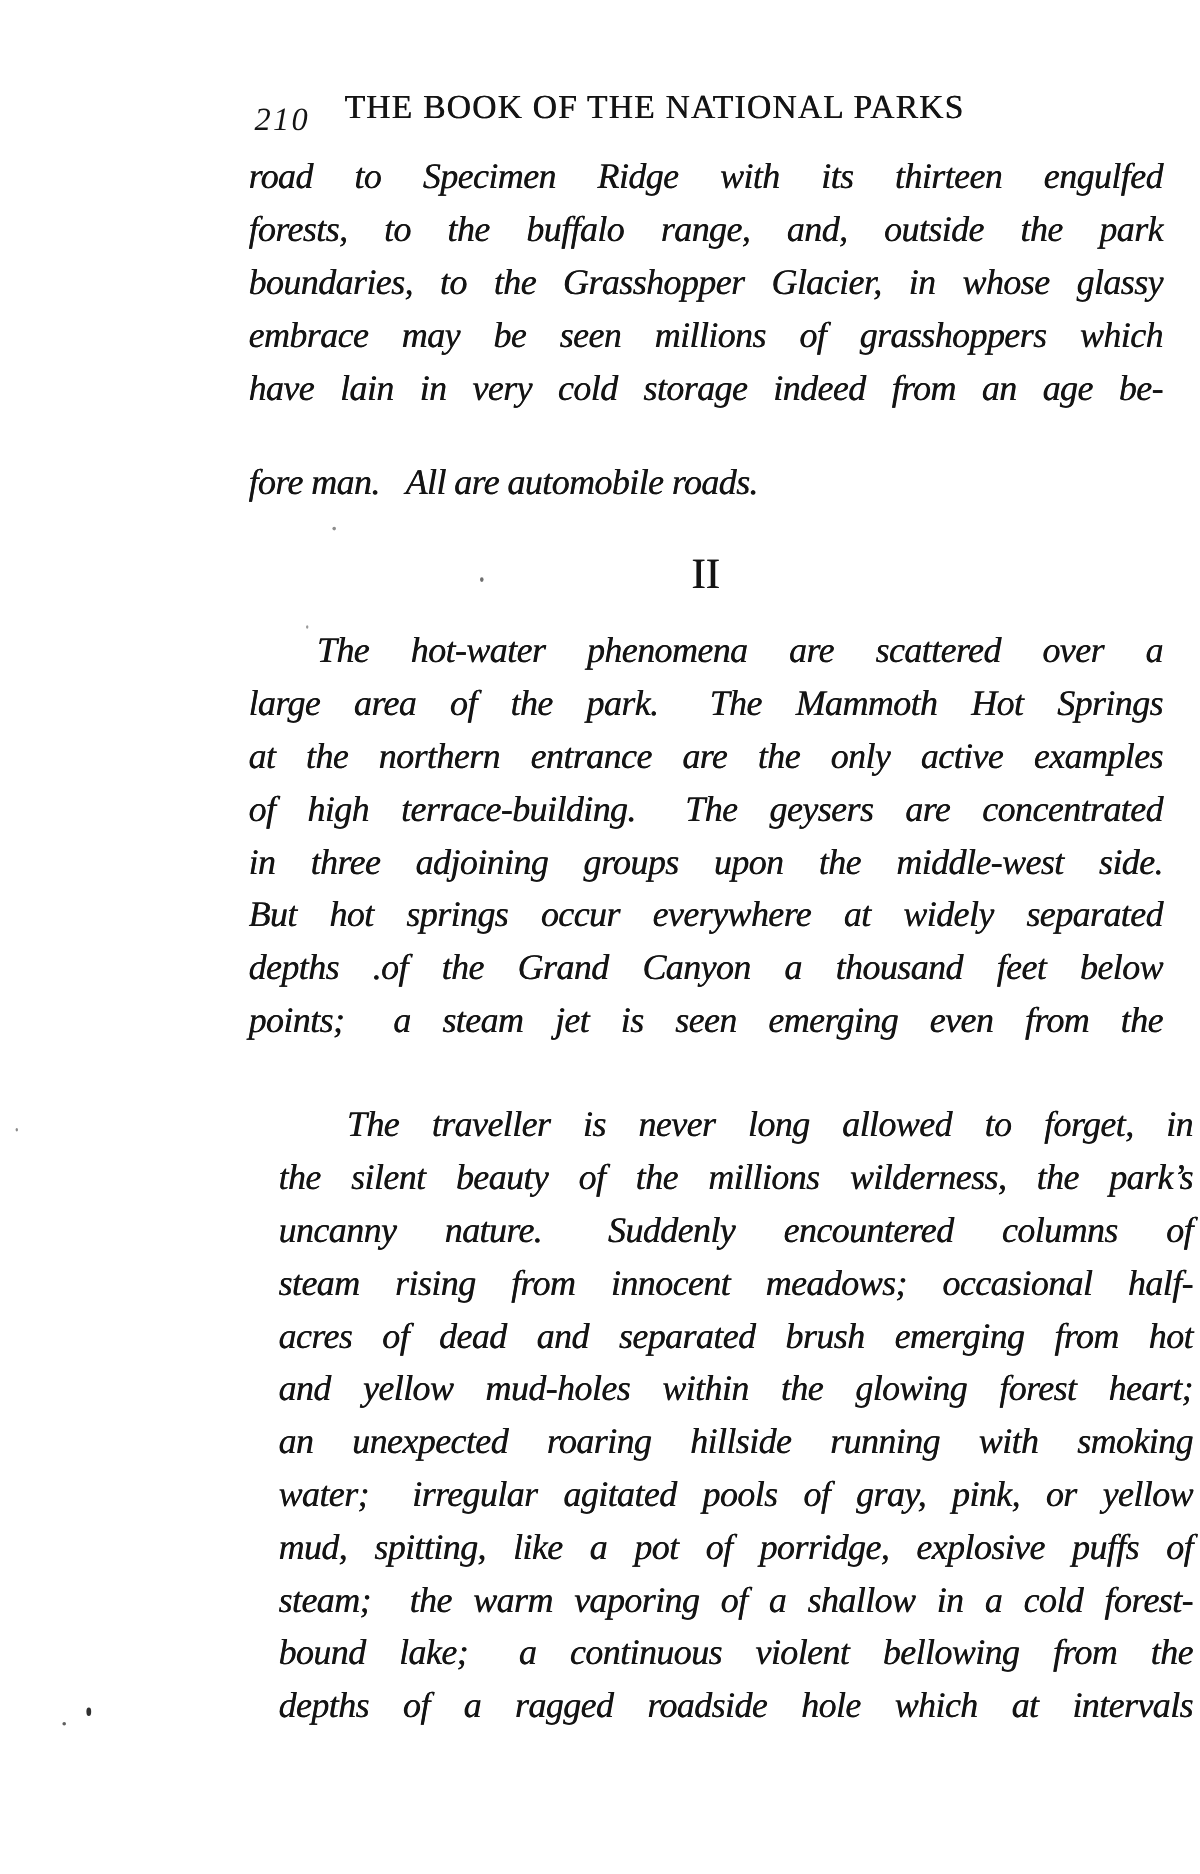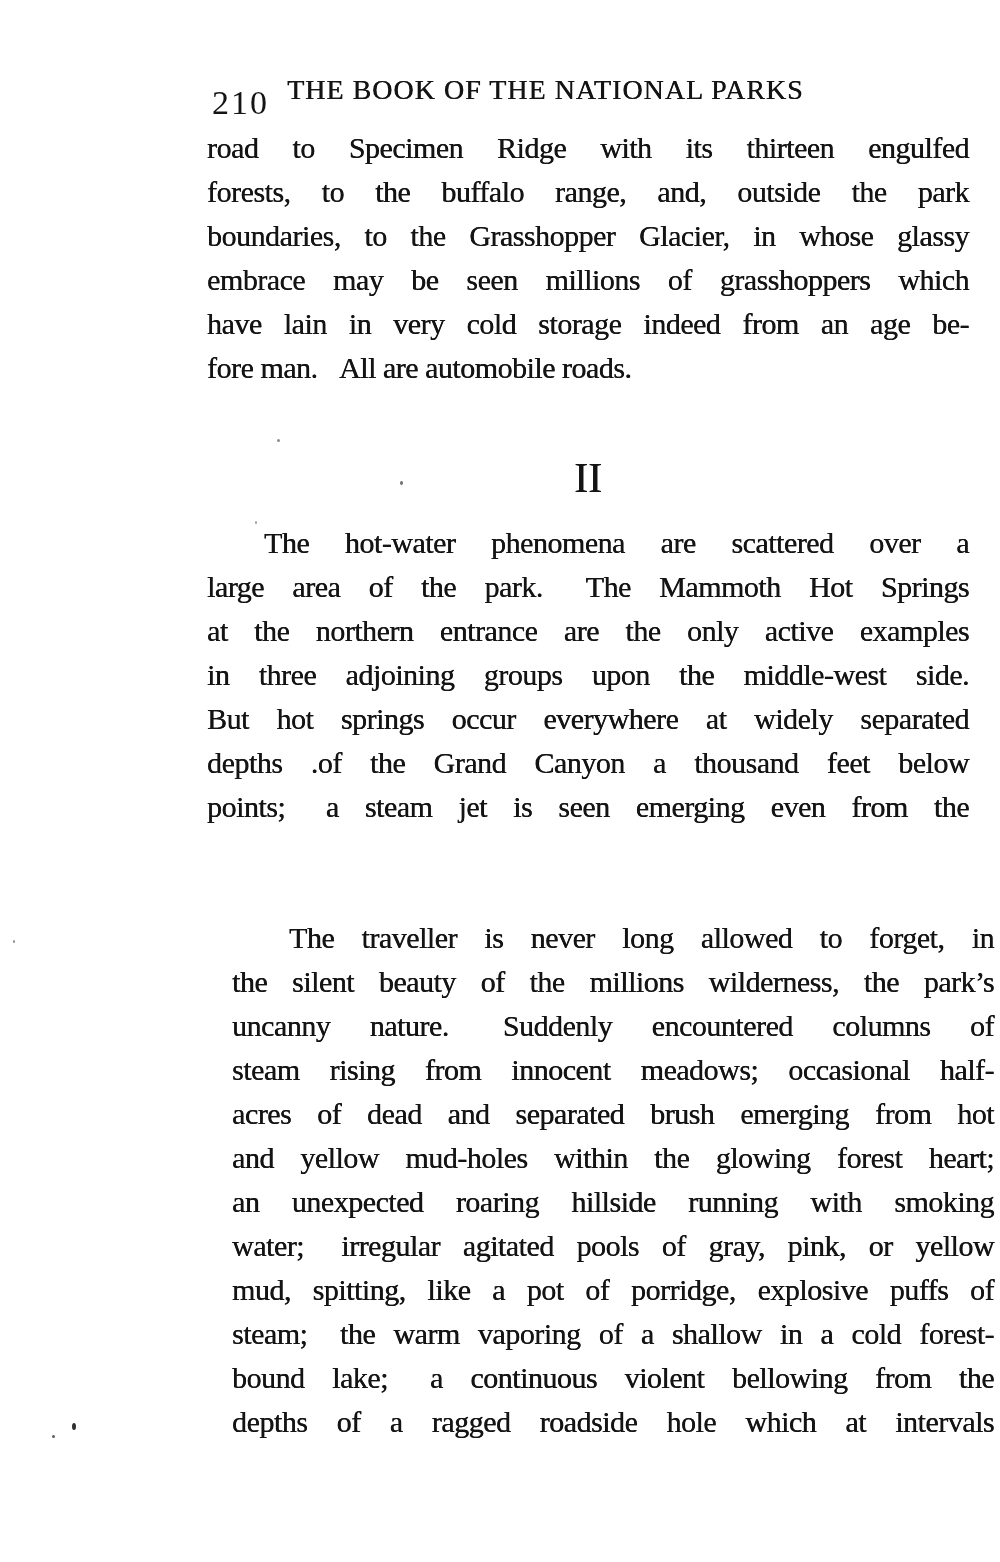--- a/index.html
+++ b/index.html
@@ -23,63 +23,66 @@
     position: absolute;
     top: 74px;
     left: 0;
     width: 100%;
     height: 44px;
   }
   .page-number {
     position: absolute;
     left: 5px;
     top: 10px;
-    font-size: 34px;
+    font-size: 27px;
     letter-spacing: 2px;
+    font-style: italic;
   }
   .header-title {
     position: absolute;
     left: 80px;
     top: 0;
     font-size: 28px;
     letter-spacing: 1px;
     white-space: nowrap;
     text-shadow: 0.4px 0 0 currentColor;
   }
   .para {
     position: absolute;
     left: 0;
     width: 762px;
     font-size: 30px;
     line-height: 44px;
     letter-spacing: -0.5px;
     text-shadow: 0.35px 0 0 currentColor;
+    font-style: italic;
   }
   .para-1 { top: 126px; }
   .para-2 { top: 521px; }
   .para-3 { top: 916px; margin-left: 25px; }
   .tline {
     text-align: justify;
     text-align-last: justify;
     white-space: normal;
   }
   .tline--left {
     text-align: center;
     text-align-last: left;
+    margin-top: 35px;
   }
   .tline--indent {
     text-indent: 57px;
   }
   .section-heading {
     position: absolute;
     top: 456px;
     left: 0;
     width: 762px;
     text-align: center;
-    font-size: 42px;
+    font-size: 36px;
     line-height: 44px;
     text-shadow: 0.4px 0 0 currentColor;
   }
   .speck {
     position: absolute;
     border-radius: 50%;
   }
 </style>
 </head>
 <body>
@@ -100,20 +103,21 @@
         <div class="tline">have lain in very cold storage indeed from an age be-</div>
         <div class="tline tline--left">fore man.  All are automobile roads.</div>
       </div>
 
     <div class="section-heading">II</div>
 
     <div class="para para-2">
         <div class="tline tline--indent">The hot-water phenomena are scattered over a</div>
         <div class="tline">large area of the park.  The Mammoth Hot Springs</div>
         <div class="tline">at the northern entrance are the only active examples</div>
+        <div class="tline">of high terrace-building.  The geysers are concentrated</div>
         <div class="tline">in three adjoining groups upon the middle-west side.</div>
         <div class="tline">But hot springs occur everywhere at widely separated</div>
         <div class="tline">depths .of the Grand Canyon a thousand feet below</div>
         <div class="tline">points;  a steam jet is seen emerging even from the</div>
       </div>
 
     <div class="para para-3">
         <div class="tline tline--indent">The traveller is never long allowed to forget, in</div>
         <div class="tline">the silent beauty of the millions wilderness, the park’s</div>
         <div class="tline">uncanny nature.  Suddenly encountered columns of</div>

